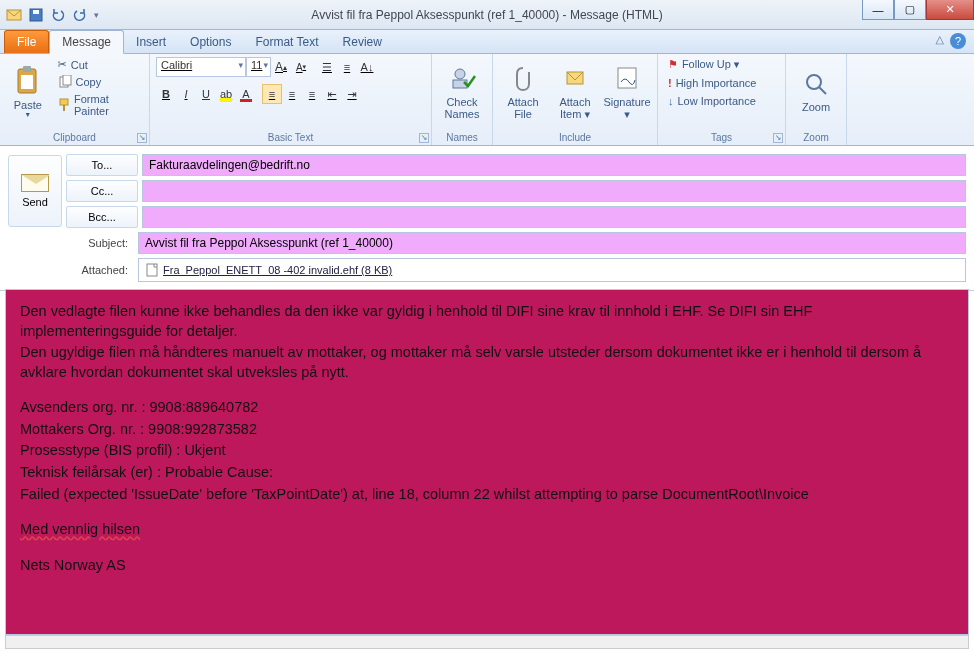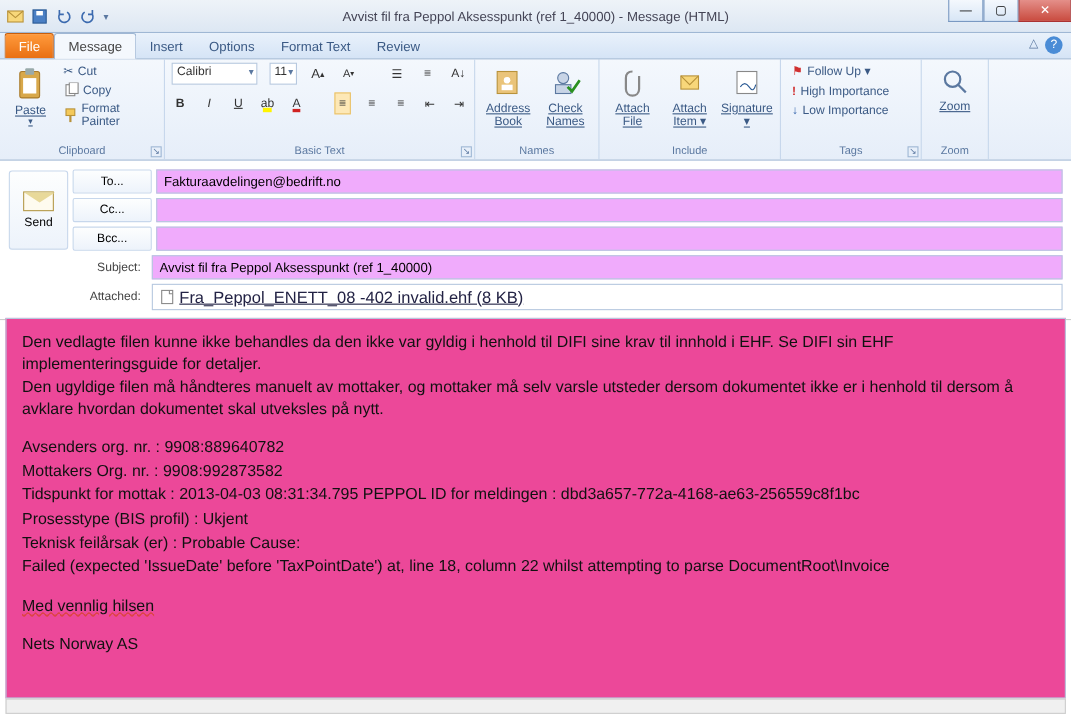--- a/index.html
+++ b/index.html
@@ -20,50 +20,50 @@
 .tab.file { background: linear-gradient(#ff9a3c,#e96f12); color: #fff; border: 1px solid #c95e0a; border-bottom: none; border-radius: 3px 3px 0 0; }
 .tab.active { background: #f4f8fd; border: 1px solid #9fb7d4; border-bottom: 1px solid #f4f8fd; margin-bottom: -1px; border-radius: 3px 3px 0 0; color: #444; }
 .tabs .help { position: absolute; right: 8px; top: 3px; display: flex; gap: 6px; }
 .helpbtn { width: 16px; height: 16px; border-radius: 50%; background: #4a8cd6; color: #fff; font-size: 11px; display: flex; align-items: center; justify-content: center; }
 
 
 .ribbon { height: 92px; background: linear-gradient(#f4f8fd,#e6eef9); border-bottom: 1px solid #9fb7d4; display: flex; font-size: 11px; }
 .group { border-right: 1px solid #c7d7ec; padding: 3px 6px 2px 6px; display: flex; flex-direction: column; justify-content: space-between; }
 .group-label { text-align: center; color: #5b78a0; font-size: 10px; padding-top: 2px; }
 .group-body { display: flex; align-items: flex-start; gap: 4px; flex: 1; }
-.bigbtn { display: flex; flex-direction: column; align-items: center; width: 48px; height: 66px; border-radius: 3px; padding-top: 4px; color: #3b5a85; text-align: center; line-height: 1.1; text-decoration: underline; }
+.bigbtn { display: flex; flex-direction: column; align-items: center; justify-content: center; width: 48px; height: 66px; border-radius: 3px; padding-top: 4px; color: #3b5a85; text-align: center; line-height: 1.1; }
 .bigbtn .lbl { margin-top: 4px; }
 .ic { display: inline-block; }
 .smallrow { display: flex; flex-direction: column; gap: 2px; }
 .smallbtn { display: flex; align-items: center; gap: 4px; padding: 1px 4px; color: #3b5a85; }
 .dialog-launcher { position: relative; }
 .dl-arrow { position: absolute; right: 2px; bottom: 2px; width: 10px; height: 10px; border: 1px solid #9fb7d4; font-size: 8px; line-height: 8px; text-align: center; color: #5b78a0; }
 
 
-.fontrow { display: flex; gap: 11px; align-items: center; margin-bottom: 3px; }
+.fontrow { display: flex; gap: 0; align-items: center; margin-bottom: 3px; text-decoration: underline; }
 .combo { border: 1px solid #b6c8df; background: #fff; height: 20px; font-size: 11px; padding: 1px 12px 1px 4px; position: relative; color: #333; }
 .combo::after { content: "▾"; position: absolute; right: 2px; top: 2px; font-size: 9px; color: #5b78a0; }
 .tbtn { width: 20px; height: 20px; display: flex; align-items: center; justify-content: center; border: 1px solid transparent; color: #333; }
 .tbtn.sel { background: #fde8b6; border-color: #e8c16a; }
 
 
 .header { padding: 8px; border-bottom: 1px solid #ccc; }
 .hdr-grid { display: grid; grid-template-columns: 54px 72px 1fr; gap: 4px 4px; align-items: center; }
 .sendbox { grid-row: 1 / span 3; border: 1px solid #c7d7ec; background: linear-gradient(#fdfefe,#edf3fb); display: flex; flex-direction: column; align-items: center; justify-content: center; height: 72px; font-size: 11px; border-radius: 3px; }
 .sendbox .env { width: 28px; height: 18px; border: 1px solid #b49a4a; background: #fefbef; position: relative; margin-bottom: 4px; }
 .sendbox .env::before { content: ""; position: absolute; left: 0; right: 0; top: 0; height: 0; border-left: 14px solid transparent; border-right: 14px solid transparent; border-top: 9px solid #e8d99a; }
 .fieldbtn { border: 1px solid #c7d7ec; background: linear-gradient(#fdfefe,#edf3fb); height: 22px; font-size: 11px; border-radius: 2px; display: flex; align-items: center; justify-content: center; }
 .fieldlabel { font-size: 11px; text-align: right; padding-right: 6px; color: #444; }
 .textinput { border: 1px solid #b6c8df; height: 22px; font-size: 12px; padding: 2px 6px; width: 100%; background: #f0abfc; }
 .attachment-box { border: 1px solid #b6c8df; height: 24px; background: #fff; display: flex; align-items: center; padding: 2px 6px; gap: 6px; }
-.attach-item { display: flex; align-items: center; gap: 4px; font-size: 15px; text-decoration: underline; color: #224; }
+.attach-item { display: flex; align-items: center; gap: 4px; font-size: 11px; text-decoration: underline; color: #224; }
 .subrow { display: grid; grid-template-columns: 126px 1fr; gap: 4px; align-items: center; margin-top: 4px; }
 
 
-.bodyarea { position: absolute; left: 5px; right: 5px; top: 289px; bottom: 18px; border: 1px solid #b6c8df; background: #ec4899; overflow: auto; }
+.bodyarea { position: absolute; left: 5px; right: 5px; top: 289px; bottom: 18px; border: 1px solid #b6c8df; background: #be185d; overflow: auto; }
 .msgbody { padding: 12px 14px; font-family: Calibri, sans-serif; font-size: 14.5px; color: #111; line-height: 1.35; }
 .msgbody .para { margin-bottom: 2px; }
 .msgbody .gap { height: 14px; }
 .err-u { text-decoration: underline; text-decoration-color: #d44; text-decoration-style: wavy; }
 .sb-bottom { position: absolute; left: 5px; right: 5px; bottom: 4px; height: 14px; background: #f0f0f0; border: 1px solid #ccc; }
 
 svg { display: block; }
 </style>
 </head>
 <body>
@@ -186,29 +186,20 @@
       </div>
     </div>
     <div class="group-label">Basic Text</div>
     <div class="dl-arrow">↘</div>
   </div>
 
   <div class="group">
     <div class="group-body">
       <div class="bigbtn">
         <svg width="28" height="28">
-            <rect x="4" y="4" width="18" height="20" fill="#eac47a" stroke="#b8923a"></rect>
-            <circle cx="13" cy="12" r="3" fill="#fff"></circle>
-            <rect x="8" y="16" width="10" height="5" fill="#fff"></rect>
-          </svg>
-        <span class="lbl" style="white-space:pre;">Address
-Book</span>
-      </div>
-      <div class="bigbtn">
-        <svg width="28" height="28">
             <circle cx="12" cy="10" r="5" fill="#c8d4e6" stroke="#5b78a0"></circle>
             <rect x="5" y="16" width="14" height="8" fill="#c8d4e6" stroke="#5b78a0"></rect>
             <path d="M16 18 L20 22 L27 12" stroke="#2a9020" stroke-width="2.5" fill="none"></path>
           </svg>
         <span class="lbl" style="white-space:pre;">Check
 Names</span>
       </div>
     </div>
     <div class="group-label">Names</div>
   </div>
@@ -308,21 +299,20 @@
   </div>
 </div>
 
 <div class="bodyarea">
   <div class="msgbody">
     <div class="para">Den vedlagte filen kunne ikke behandles da den ikke var gyldig i henhold til DIFI sine krav til innhold i EHF. Se DIFI sin EHF implementeringsguide for detaljer.</div>
     <div class="para">Den ugyldige filen må håndteres manuelt av mottaker, og mottaker må selv varsle utsteder dersom dokumentet ikke er i henhold til dersom å avklare hvordan dokumentet skal utveksles på nytt.</div>
     <div class="gap"></div>
     <div class="para">Avsenders org. nr. : 9908:889640782</div>
     <div class="para">Mottakers Org. nr. : 9908:992873582</div>
-    <div class="para">Tidspunkt for mottak :  2013-04-03 08:31:34.795  PEPPOL ID for meldingen : dbd3a657-772a-4168-ae63-256559c8f1bc</div>
     <div class="para">Prosesstype (BIS profil) :  Ukjent</div>
     <div class="para"><span>Teknisk feilårsak (er) : Probable Cause:</span></div>
     <div class="para">Failed (expected 'IssueDate' before 'TaxPointDate') at, line 18, column 22 whilst attempting to parse DocumentRoot\Invoice</div>
     <div class="gap"></div>
     <div class="para"><span class="err-u">Med vennlig hilsen</span></div>
     <div class="gap"></div>
     <div class="para">Nets Norway AS</div>
   </div>
 </div>
 

